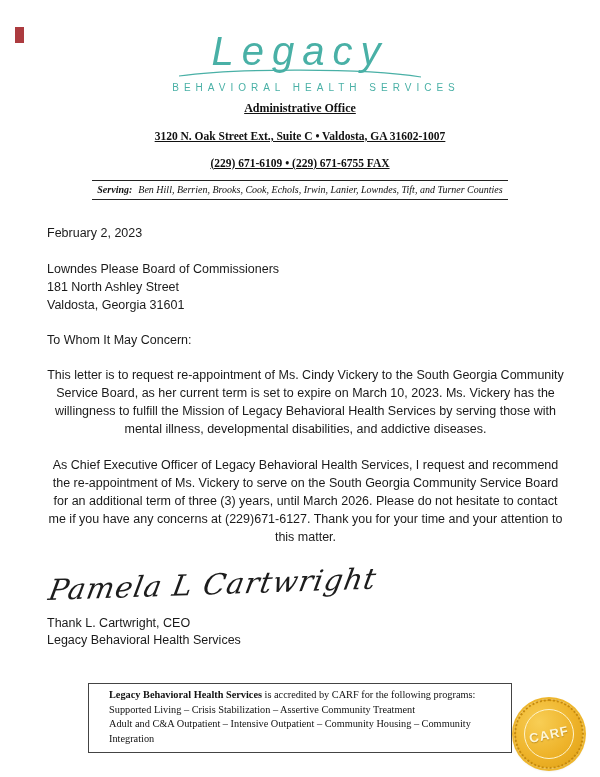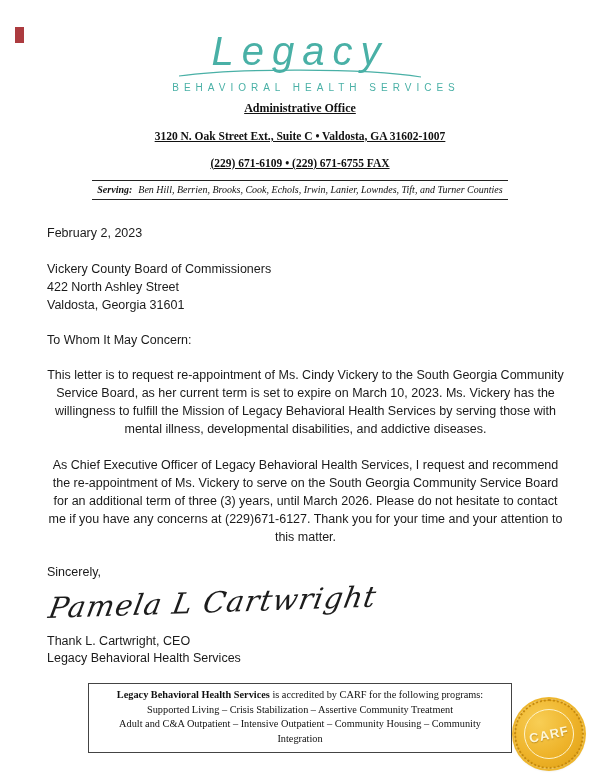--- a/index.html
+++ b/index.html
@@ -87,22 +87,22 @@
   }
   .signer-line { line-height:1.35; }
 
   
   .footer-box {
     position:absolute;
     left:88px;
     width:424px;
     bottom:24px;
     border:1px solid #444;
-    padding:4px 8px 6px 8px;
-    text-align:center;
+    padding:4px 8px 6px 20px;
+    text-align:left;
     font-family:"Liberation Serif", serif;
     font-size:10.3px;
     line-height:1.4;
     color:#111;
     background:#fff;
   }
   .footer-bold { font-weight:bold; }
 
   .seal {
     position:absolute;
@@ -163,40 +163,39 @@
       <span class="serving-label">Serving:</span><span>Ben Hill, Berrien, Brooks, Cook, Echols, Irwin, Lanier, Lowndes, Tift, and Turner Counties</span>
     </div>
   </header>
 
   <main class="letter-body">
     <div>February 2, 2023</div>
 
     <div class="block-gap"></div>
 
     <div>
-      <div>Vickery County Board of Commissioners</div>
-      <div>422 North Ashley Street</div>
+      <div>Lowndes Please Board of Commissioners</div>
+      <div>181 North Ashley Street</div>
       <div>Valdosta, Georgia 31601</div>
     </div>
 
     <div class="block-gap"></div>
 
     <div>To Whom It May Concern:</div>
 
     <div class="block-gap"></div>
 
     <p class="para">This letter is to request re-appointment of Ms. Cindy Vickery to the South Georgia Community Service Board, as her current term is set to expire on March 10, 2023. Ms. Vickery has the willingness to fulfill the Mission of Legacy Behavioral Health Services by serving those with mental illness, developmental disabilities, and addictive diseases.</p>
 
     <div class="block-gap"></div>
 
     <p class="para">As Chief Executive Officer of Legacy Behavioral Health Services, I request and recommend the re-appointment of Ms. Vickery to serve on the South Georgia Community Service Board for an additional term of three (3) years, until March 2026. Please do not hesitate to contact me if you have any concerns at (229)671-6127. Thank you for your time and your attention to this matter.</p>
 
     <div class="block-gap"></div>
 
-    <div>Sincerely,</div>
 
     <div class="signature-script">Pamela L Cartwright</div>
 
     <div class="signer-line">Thank L. Cartwright, CEO</div>
     <div class="signer-line">Legacy Behavioral Health Services</div>
   </main>
 
   <footer class="footer-box">
     <div><span class="footer-bold">Legacy Behavioral Health Services</span><span> is accredited by CARF for the following programs:</span></div>
     <div>Supported Living – Crisis Stabilization – Assertive Community Treatment</div>

